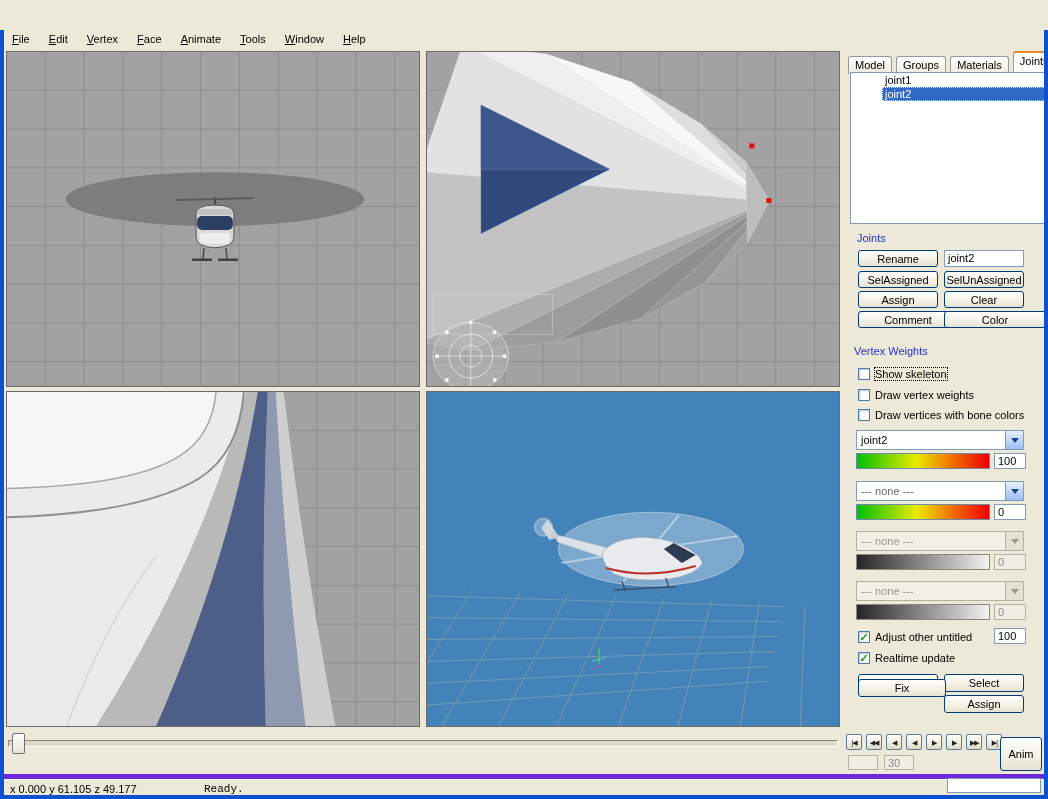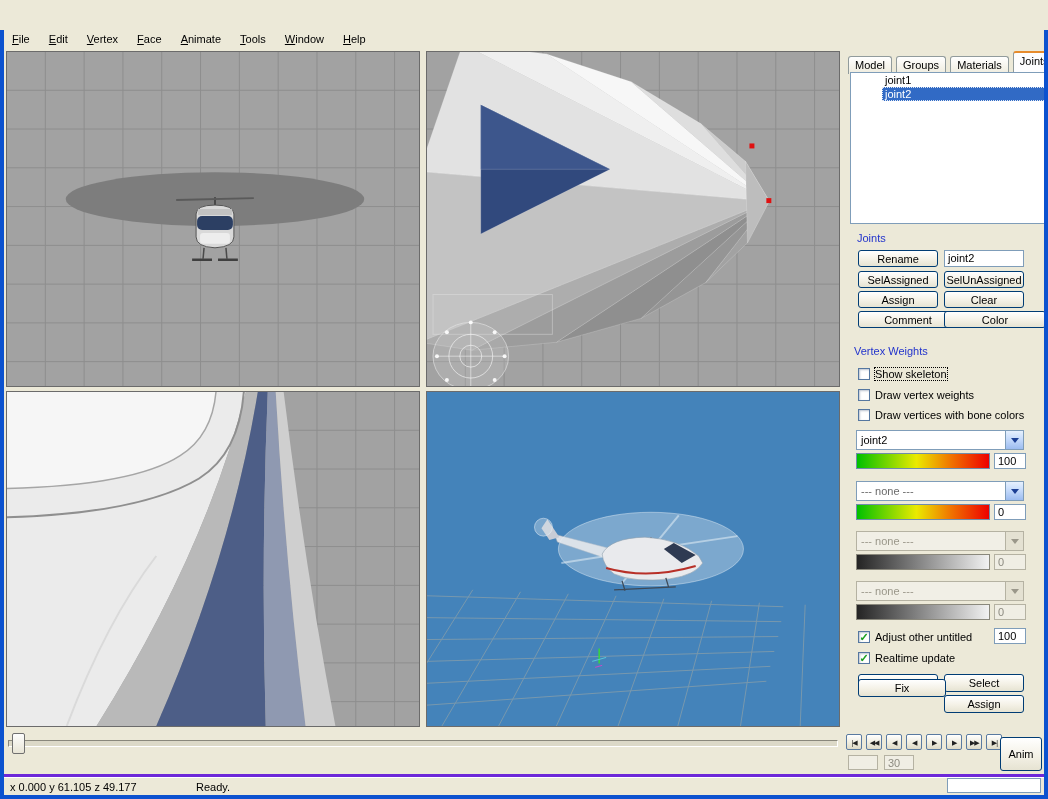--- a/index.html
+++ b/index.html
@@ -80,21 +80,21 @@
   .anim-slider-track{position:absolute;left:8px;top:740px;width:828px;height:5px;background:#dcd9c8;
         border:1px solid;border-color:#8a887c #fff #fff #8a887c;}
   .anim-thumb{position:absolute;left:12px;top:733px;width:11px;height:19px;
         background:linear-gradient(180deg,#fdfdfd,#e8e5d6);border:1px solid #707070;border-radius:2px;}
   .pb{display:inline-block;width:16px;height:16px;box-sizing:border-box;margin-right:1px;padding:0;
       border:1px solid #5a7aa0;border-radius:2px;background:linear-gradient(180deg,#ffffff,#eeebdc 60%,#ddd9c6);
       font-size:7px;line-height:13px;text-align:center;letter-spacing:-1px;color:#222;cursor:default;}
 
   
   .statusbar{position:absolute;left:4px;top:774px;width:1040px;height:21px;background:#ece9d8;
-      border-top:3px solid #6d28d9;box-shadow:inset 0 1px 0 #fff;}
+      border-top:5px solid #6d28d9;box-shadow:inset 0 1px 0 #fff;}
   .statusbar span{position:absolute;top:4px;}
 
   
   .watermark{position:absolute;left:938px;top:700px;width:110px;height:85px;z-index:50;pointer-events:none;}
   .wm-diamond{position:absolute;left:44px;top:4px;width:50px;height:50px;transform:rotate(45deg);
       border:5px solid rgba(150,182,210,.85);background:rgba(238,245,252,.4);
       box-shadow:0 0 16px 10px rgba(255,255,255,.45);}
   .wm-diamond.inner{left:26px;top:34px;width:22px;height:22px;border-width:3px;box-shadow:none;}
   .wm-text{position:absolute;left:8px;top:62px;font-size:11px;font-weight:bold;color:#2a5f9e;
       letter-spacing:.5px;text-shadow:0 0 3px #fff,0 0 3px #fff;}
@@ -345,18 +345,18 @@
     <button class="pb">▶</button>
     <button class="pb">▶▶</button>
     <button class="pb">▶|</button>
   </div>
   <div class="edit disabled" style="left:848px;top:755px;width:30px;height:15px;"></div>
   <div class="edit disabled" style="left:884px;top:755px;width:30px;height:15px;">30</div>
   <button class="btn" style="left:1000px;top:737px;width:42px;height:34px;">Anim</button>
 
   <div class="statusbar">
     <span style="left:6px;">x 0.000 y 61.105 z 49.177</span>
-    <span style="left:192px;">Ready.</span>
+    <span style="left:200px;font-family:Liberation Mono, monospace;">Ready.</span>
   </div>
   <div class="edit" style="left:947px;top:778px;width:94px;height:15px;z-index:6;"></div>
 
 
 </div>
 
 </body></html>

